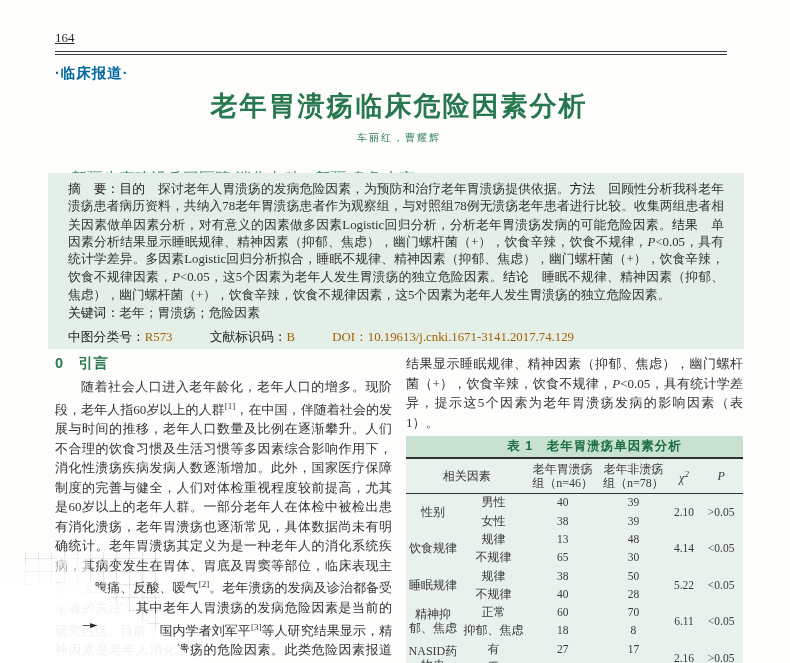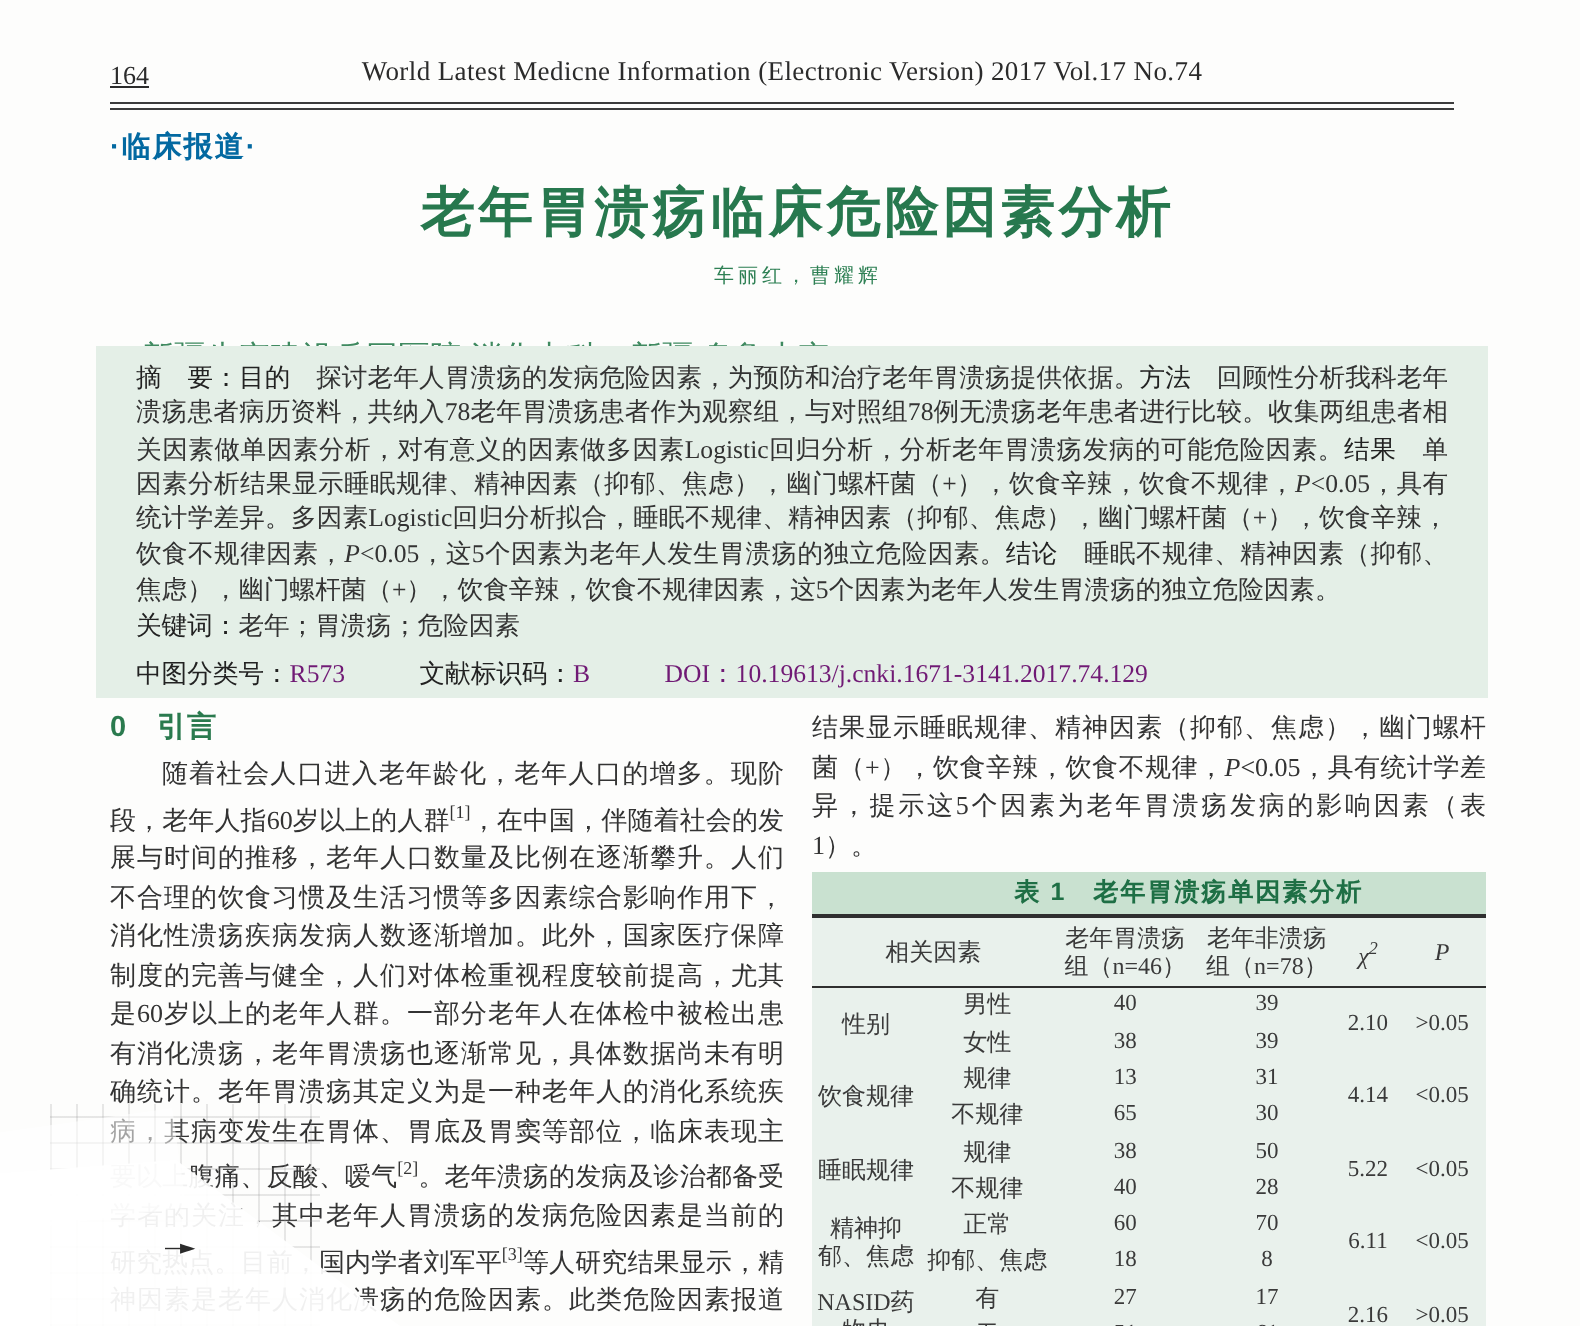--- a/index.html
+++ b/index.html
@@ -28,21 +28,21 @@
   
   .abstract { position:absolute; left:48px; top:173px; width:696px; height:176px;
     background:#e4efe7; padding:7px 20px 6px 20px; overflow:hidden; }
   .abs-text { font-size:12.8px; line-height:17.3px; text-align:justify; color:#333; }
   .b { font-family:"Liberation Sans","DejaVu Sans",sans-serif; font-weight:400; color:#222; }
   .i { font-style:italic; }
   sup { font-size:9px; }
   .keywords-line { font-size:12.8px; line-height:17.5px; color:#333; }
   .meta-line { font-size:12.8px; line-height:18px; margin-top:5px; color:#222; }
   .meta-line .gap { margin-left:34px;margin-top:40px; }
-  .blue { color:#701a75; }
+  .blue { color:#a16207; }
   .cite-line { font-size:12.5px; line-height:18px; margin-top:3px; color:#333; }
 
   
   .columns { position:absolute; left:55px; top:354px; width:688px; height:309px;
     display:flex; gap:14px; overflow:hidden; }
   .col { width:337px; position:relative; }
   .sec-heading { font-size:14.5px; font-weight:700; color:#2a7a4e;
     font-family:"Liberation Sans","DejaVu Sans",sans-serif; margin-bottom:4px; letter-spacing:.5px; }
   .body-par { font-size:13px; line-height:19.5px; text-align:justify; color:#333; }
   .indent { text-indent:2em; }
@@ -72,21 +72,20 @@
   .wm-arrow { position:absolute; left:82px; top:619px; font-size:10px; color:#2b2b2b;
     letter-spacing:-2px; pointer-events:none; font-family:"DejaVu Sans",sans-serif; }
 </style>
 </head>
 <body>
 
 <div class="page">
 
   <div class="header-band">
     <span class="page-number">164</span>
-    <span class="journal-title">World Latest Medicne Information (Electronic Version) 2017  Vol.17  No.74</span>
   </div>
   <div class="rule"></div>
 
   <div class="column-tag">·临床报道·</div>
   <h1 class="article-title">老年胃溃疡临床危险因素分析</h1>
   <div class="authors">车丽红，曹耀辉</div>
   <div class="affiliation">（新疆生产建设兵团医院 消化内科，新疆 乌鲁木齐 830000）</div>
 
   <section class="abstract">
     <p class="abs-text"><span class="b">摘　要：</span><span class="b">目的</span><span>　探讨老年人胃溃疡的发病危险因素，为预防和治疗老年胃溃疡提供依据。</span><span class="b">方法</span><span>　回顾性分析我科老年溃疡患者病历资料，共纳入78老年胃溃疡患者作为观察组，与对照组78例无溃疡老年患者进行比较。收集两组患者相关因素做单因素分析，对有意义的因素做多因素Logistic回归分析，分析老年胃溃疡发病的可能危险因素。</span><span class="b">结果</span><span>　单因素分析结果显示睡眠规律、精神因素（抑郁、焦虑），幽门螺杆菌（+），饮食辛辣，饮食不规律，</span><span class="i">P</span><span>&lt;0.05，具有统计学差异。多因素Logistic回归分析拟合，睡眠不规律、精神因素（抑郁、焦虑），幽门螺杆菌（+），饮食辛辣，饮食不规律因素，</span><span class="i">P</span><span>&lt;0.05，这5个因素为老年人发生胃溃疡的独立危险因素。</span><span class="b">结论</span><span>　睡眠不规律、精神因素（抑郁、焦虑），幽门螺杆菌（+），饮食辛辣，饮食不规律因素，这5个因素为老年人发生胃溃疡的独立危险因素。</span></p>
@@ -138,21 +137,21 @@
             </tr>
             <tr>
               <td>女性</td>
               <td class="num">38</td>
               <td class="num">39</td>
             </tr>
             <tr>
               <td rowspan="2">饮食规律</td>
               <td>规律</td>
               <td class="num">13</td>
-              <td class="num">31</td>
+              <td class="num">48</td>
               <td class="num" rowspan="2">4.14</td>
               <td class="num" rowspan="2">&lt;0.05</td>
             </tr>
             <tr>
               <td>不规律</td>
               <td class="num">65</td>
               <td class="num">30</td>
             </tr>
             <tr>
               <td rowspan="2">睡眠规律</td>

